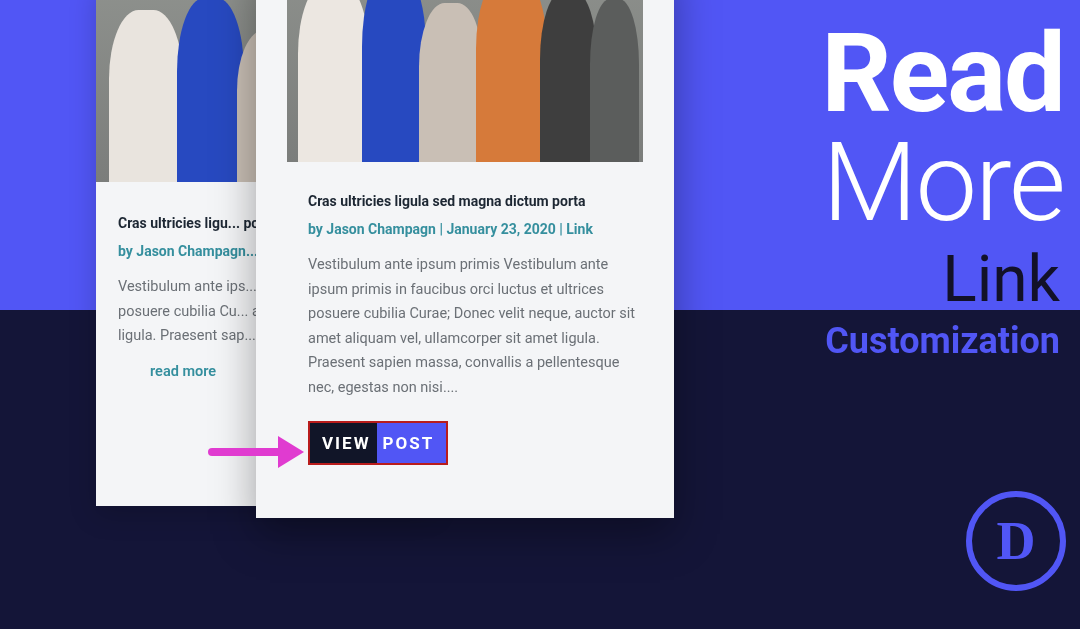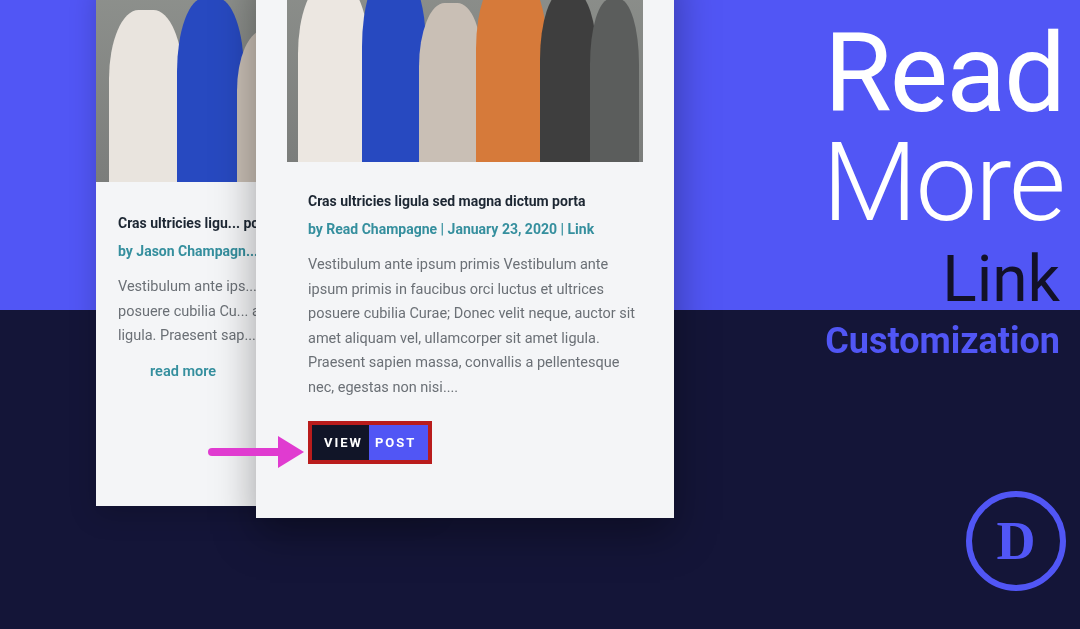--- a/index.html
+++ b/index.html
@@ -1,21 +1,21 @@
 <!DOCTYPE html>
 <html><head>
 <meta charset="utf-8">
 <style>
   * { box-sizing: border-box; margin: 0; padding: 0; }
   html, body { width: 1080px; height: 629px; overflow: hidden; font-family: -apple-system, BlinkMacSystemFont, "Segoe UI", Roboto, Helvetica, Arial, sans-serif; }
   .stage { position: relative; width: 1080px; height: 629px; background: #141538; }
   .blue-panel { position: absolute; top: 0; left: 0; width: 1080px; height: 310px; background: #5156f5; }
   
   .headline { position: absolute; right: 16px; top: 22px; text-align: right; line-height: 0.95; }
-  .headline .big { font-size: 110px; font-weight: 400; color: #ffffff; letter-spacing: -2px; display: block; }
+  .headline .big { font-size: 110px; font-weight: 700; color: #ffffff; letter-spacing: -2px; display: block; }
   .headline .big2 { font-size: 110px; font-weight: 300; color: #ffffff; letter-spacing: -2px; display: block; margin-top: 4px; }
   .sub1 { position: absolute; right: 20px; top: 242px; font-size: 64px; font-weight: 400; color: #121128; text-align: center; }
   .sub2 { position: absolute; right: 20px; top: 320px; font-size: 36px; font-weight: 700; color: #5156f5; }
   
   .logo { position: absolute; right: 14px; bottom: 38px; width: 100px; height: 100px; border: 6px solid #5156f5; border-radius: 50%; display: flex; align-items: center; justify-content: center; }
   .logo span { color: #5156f5; font-size: 54px; font-weight: 700; font-family: Georgia, serif; }
   
   .card-back {
     position: absolute; left: 96px; top: -18px; width: 336px; height: 524px;
     background: #f4f5f7; box-shadow: 0 8px 26px rgba(0,0,0,0.18);
@@ -27,22 +27,22 @@
     background: #f4f5f7; box-shadow: 0 16px 40px rgba(0,0,0,0.35);
   }
   .card-front .img { width: 356px; height: 204px; margin: 0 auto; background: #7a7e7f; }
   .card-front .body { padding: 16px 34px 24px 52px; }
   .post-title { font-size: 14px; font-weight: 700; color: #1d2733; line-height: 1.35; margin-bottom: 10px; margin-top: 14px; }
   .meta { font-size: 14px; font-weight: 700; color: #358f9e; margin-bottom: 16px; }
   .excerpt { font-size: 14.5px; color: #6b7076; line-height: 1.7; }
   .readmore { display: inline-block; margin-top: 14px; font-size: 14.5px; font-weight: 600; color: #358f9e; text-decoration: none; padding-left: 32px; }
   .view-post-btn {
     display: inline-block; margin-top: 20px; position: relative;
-    font-size: 13px; font-weight: 700; letter-spacing: 2px; color: #fff;
-    text-decoration: none; border: 4px solid #b91c1c;
+    font-size: 17px; font-weight: 700; letter-spacing: 2px; color: #fff;
+    text-decoration: none; border: 2px solid #b91c1c;
   }
   .view-post-btn .part1 { display: inline-block; background: #111528; padding: 10px 6px 10px 12px; }
   .view-post-btn .part2 { display: inline-block; background: #5156f5; padding: 10px 12px 10px 6px; }
   
   .arrow { position: absolute; left: 208px; top: 430px; width: 96px; height: 44px; }
   
   .people { position: relative; width: 100%; height: 100%; overflow: hidden; background: linear-gradient(180deg,#8e918d 0%,#7b7d7b 100%); }
   .people .fig { position: absolute; bottom: 0; border-radius: 40% 40% 0 0; }
 </style>
 </head>
@@ -87,21 +87,21 @@
         <div class="fig" style="left:21%;width:18%;height:94%;background:#2749c0;"></div>
         <div class="fig" style="left:37%;width:18%;height:78%;background:#c9bfb5;"></div>
         <div class="fig" style="left:53%;width:20%;height:92%;background:#d67a3a;"></div>
         <div class="fig" style="left:71%;width:16%;height:84%;background:#3e3e3e;"></div>
         <div class="fig" style="left:85%;width:14%;height:80%;background:#5b5d5c;"></div>
       </div>
     </div>
     <div class="body">
       <div class="post-title">Cras ultricies ligula sed magna dictum porta</div>
       <div class="meta">
-        <span>by </span><a href="#" style="color:inherit;text-decoration:none">Read Champagne</a><span> | </span><span>January 23, 2020</span><span> | </span><a href="#" style="color:inherit;text-decoration:none">Link</a>
+        <span>by </span><a href="#" style="color:inherit;text-decoration:none">Jason Champagn</a><span> | </span><span>January 23, 2020</span><span> | </span><a href="#" style="color:inherit;text-decoration:none">Link</a>
       </div>
       <div class="excerpt">Vestibulum ante ipsum primis Vestibulum ante ipsum primis in faucibus orci luctus et ultrices posuere cubilia Curae; Donec velit neque, auctor sit amet aliquam vel, ullamcorper sit amet ligula. Praesent sapien massa, convallis a pellentesque nec, egestas non nisi....</div>
       <a class="view-post-btn" href="#">
         <span class="part1">VIEW </span><span class="part2">POST</span>
       </a>
     </div>
   </div>
 
   <svg class="arrow" viewBox="0 0 96 44">
     <defs></defs>

